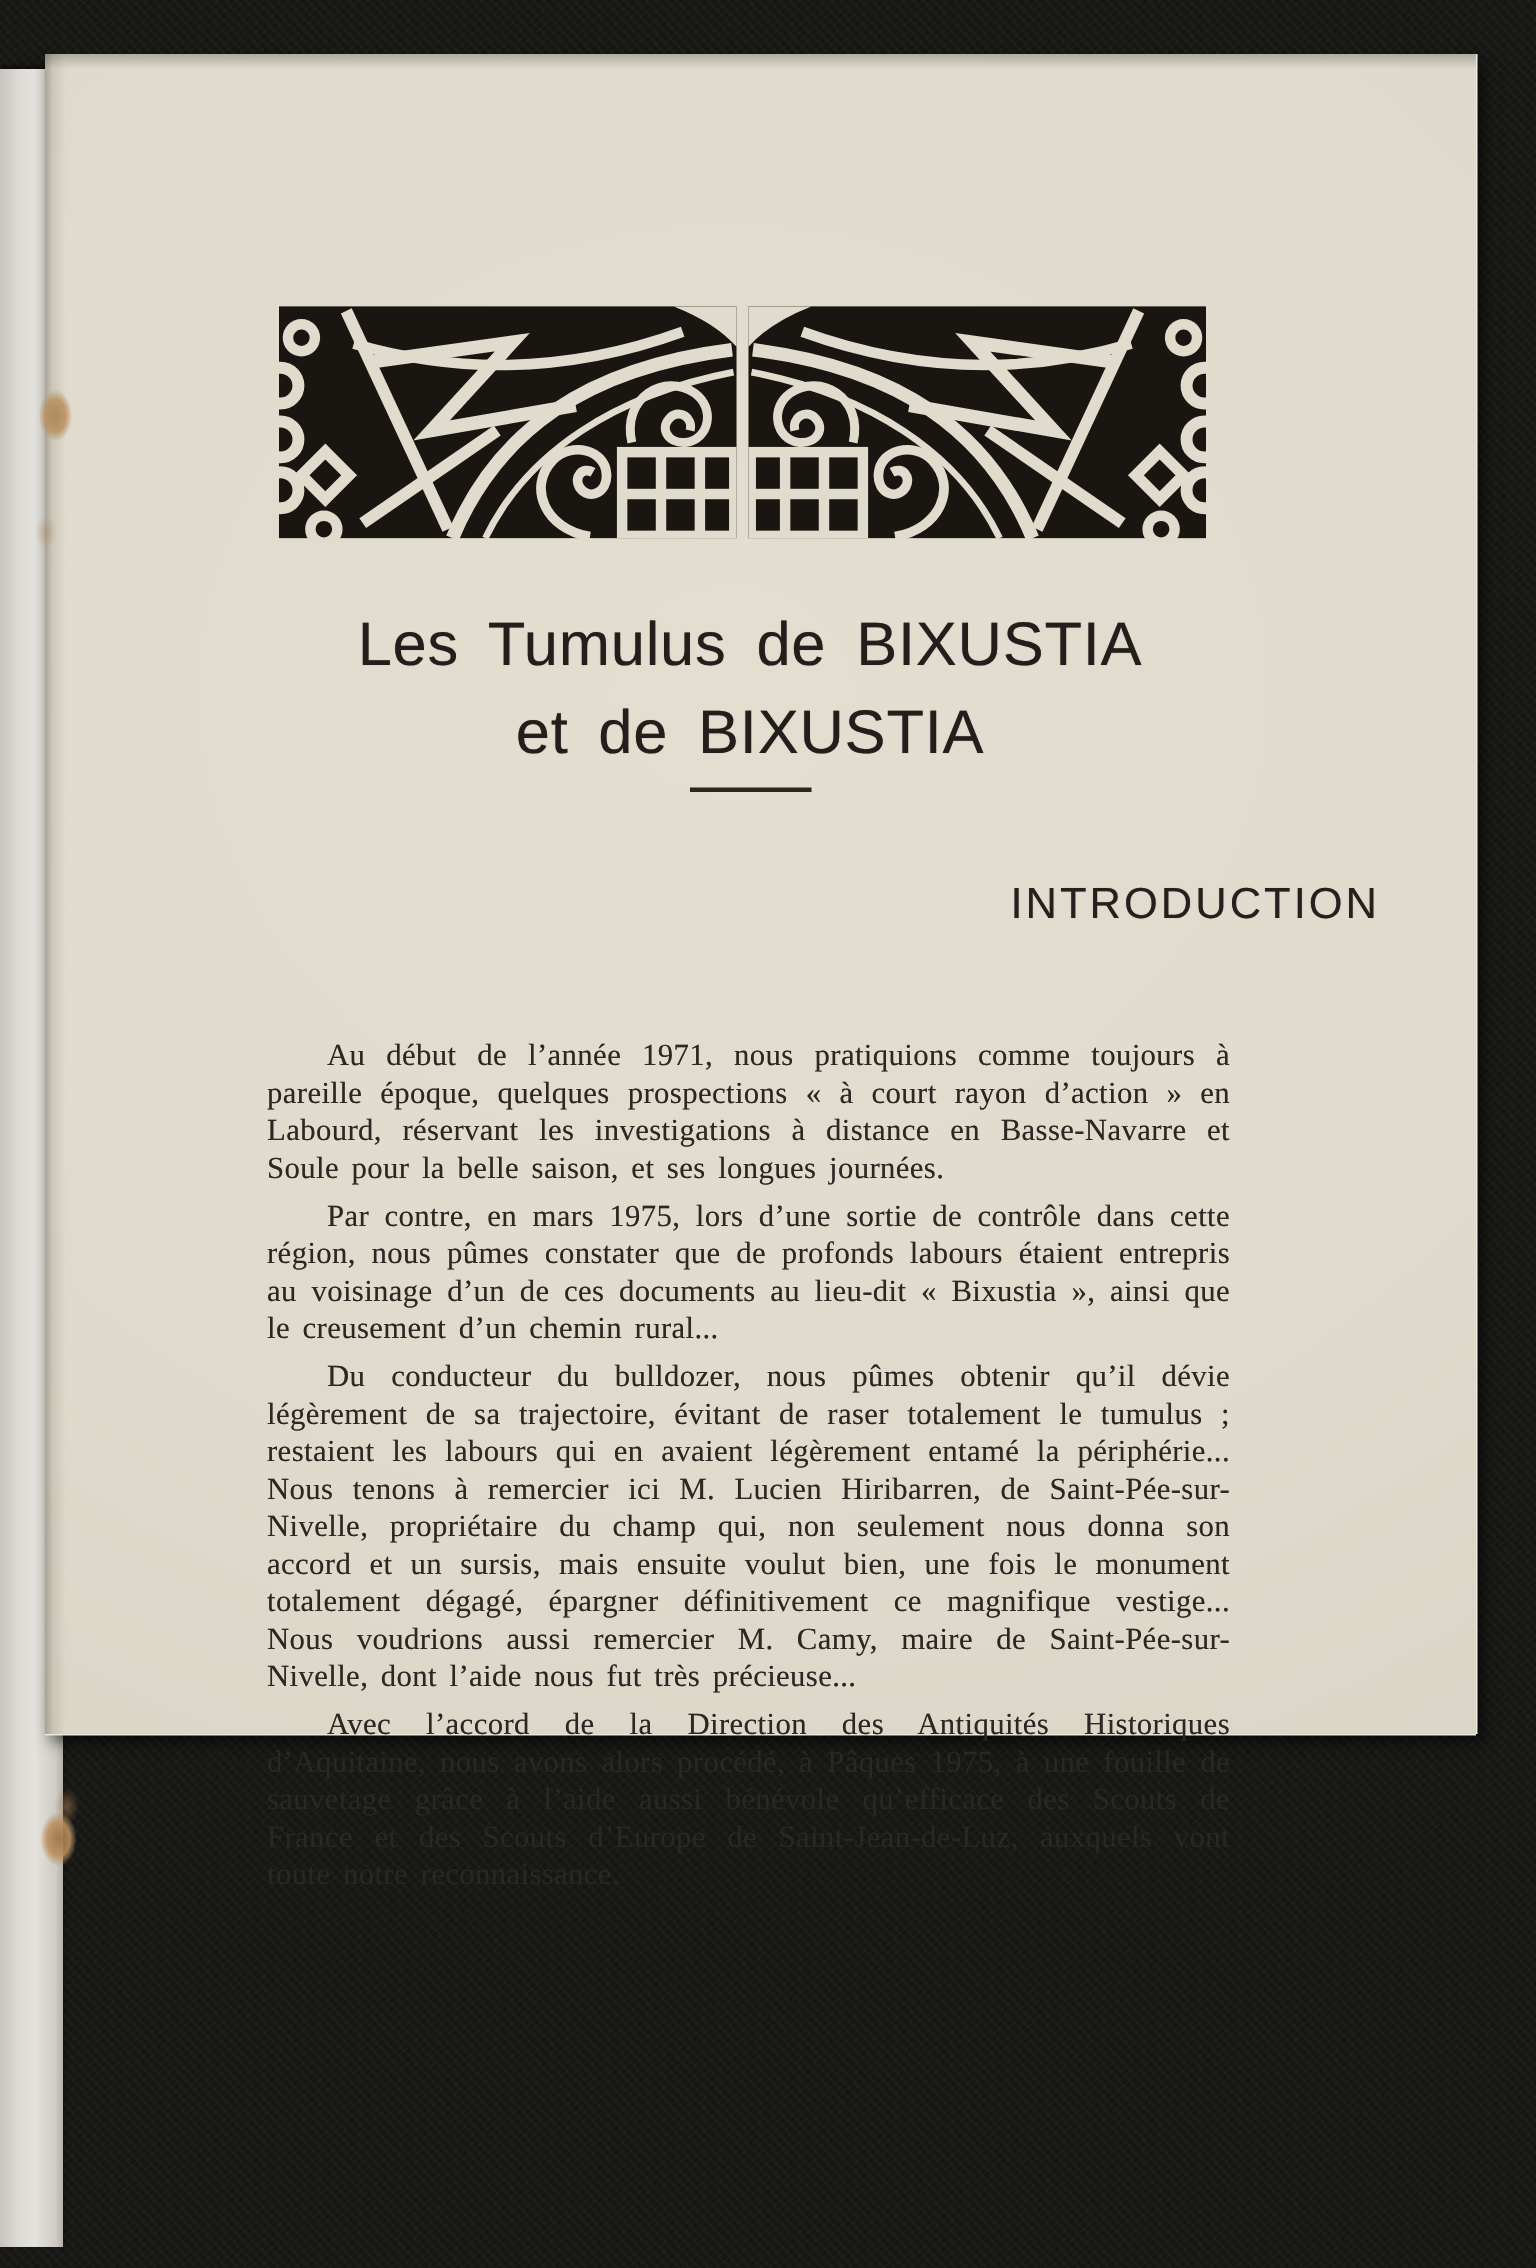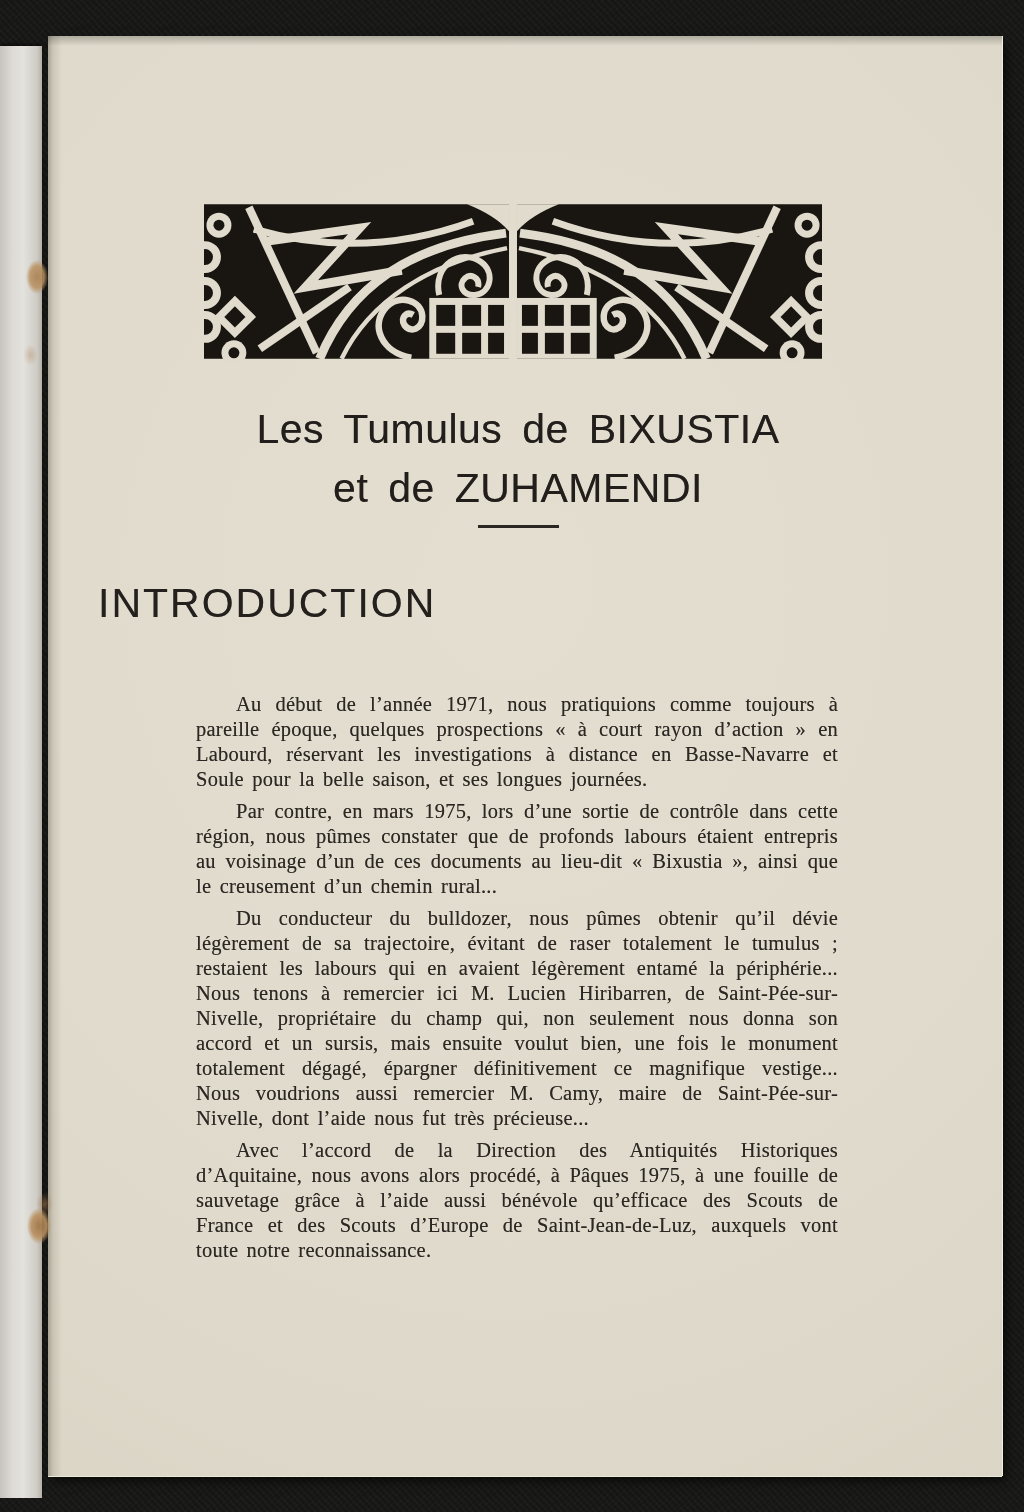--- a/index.html
+++ b/index.html
@@ -9,42 +9,42 @@
     background-image:repeating-linear-gradient(47deg, rgba(255,255,255,.022) 0 2px, rgba(0,0,0,0) 2px 5px),
                      repeating-linear-gradient(-43deg, rgba(255,255,255,.015) 0 1px, rgba(0,0,0,0) 1px 4px);
     font-family:"Liberation Serif", serif;
   }
   .adjacent-page{
     position:absolute;left:0;top:46px;width:42px;height:1452px;
     background:linear-gradient(90deg,#c7c4bf 0%,#dedbd6 30%,#e4e2dd 55%,#cfccc6 88%,#b5b1a9 100%);
     box-shadow:0 -2px 3px rgba(0,0,0,.5);
   }
   .page{
-    position:absolute;left:48px;top:36px;width:954px;height:1440px;
+    position:absolute;left:30px;top:36px;width:954px;height:1120px;
     background:radial-gradient(ellipse 120% 90% at 48% 38%, #e3decf 0%, #dfdacb 55%, #d7d2c2 100%);
     box-shadow:1px 0 0 #efece1, 0 1px 0 #eae7db, 4px 5px 10px rgba(0,0,0,.65);
   }
   .crease{
     position:absolute;left:0;top:0;width:14px;height:100%;
     background:linear-gradient(90deg, rgba(84,76,62,.38) 0, rgba(84,76,62,.14) 5px, rgba(84,76,62,0) 14px);
   }
   .ornament{position:absolute;left:156px;top:165px;width:618px;height:161px;}
   .title{
     position:absolute;left:50px;top:364px;width:840px;
     text-align:center;color:#211e1b;
     font-family:"Liberation Sans", sans-serif;
     font-size:41px;line-height:59px;letter-spacing:.5px;word-spacing:8px;
     text-shadow:0 0 .5px rgba(33,30,27,.55);
   }
   .rule{position:absolute;left:430px;top:489px;width:81px;height:3px;background:#2a2622;}
   .section-heading{
     position:absolute;left:50px;top:547px;width:840px;
-    text-align:left;color:#23201d;
+    text-align:right;color:#23201d;
     font-family:"Liberation Sans", sans-serif;
-    font-size:41px;line-height:40px;letter-spacing:2px;
+    font-size:29px;line-height:40px;letter-spacing:2px;
     text-shadow:0 0 .5px rgba(35,32,29,.5);
   }
   .body-text{
     position:absolute;left:148px;top:612px;width:642px;
     color:#2b2723;font-size:20.5px;line-height:25px;
     text-align:justify;letter-spacing:.25px;word-spacing:3px;
     text-shadow:0 0 .4px rgba(43,39,35,.5);
     margin-top:44px;
   }
   .body-text p{margin:0;text-indent:40px;}
@@ -107,21 +107,21 @@
       <rect x="259" y="132" width="19" height="21" fill="#191611"></rect>
       <rect x="285" y="132" width="16" height="21" fill="#191611"></rect>
 
       <path d="M306,3 L264,3 Q292,14 306,30 Z" fill="#e0dbcc"></path>
     </g>
     <use href="#h" transform="translate(620,0) scale(-1,1)"></use>
   </svg>
 
   <div class="title">
     <div>Les Tumulus de BIXUSTIA</div>
-    <div>et de ZUHAMENDI</div>
+    <div>et de BIXUSTIA</div>
   </div>
 
   <div class="rule"></div>
 
   <div class="section-heading">INTRODUCTION</div>
 
   <div class="body-text">
     <p>Au début de l’année 1971, nous pratiquions comme toujours à pareille époque, quelques prospections « à court rayon d’action » en Labourd, réservant les investigations à distance en Basse-Navarre et Soule pour la belle saison, et ses longues journées.</p>
     <p>Par contre, en mars 1975, lors d’une sortie de contrôle dans cette région, nous pûmes constater que de profonds labours étaient entrepris au voisinage d’un de ces documents au lieu-dit « Bixustia », ainsi que le creusement d’un chemin rural...</p>
     <p>Du conducteur du bulldozer, nous pûmes obtenir qu’il dévie légèrement de sa trajectoire, évitant de raser totalement le tumulus ; restaient les labours qui en avaient légèrement entamé la périphérie... Nous tenons à remercier ici M. Lucien Hiribarren, de Saint-Pée-sur-Nivelle, propriétaire du champ qui, non seulement nous donna son accord et un sursis, mais ensuite voulut bien, une fois le monument totalement dégagé, épargner définitivement ce magnifique vestige... Nous voudrions aussi remercier M. Camy, maire de Saint-Pée-sur-Nivelle, dont l’aide nous fut très précieuse...</p>

